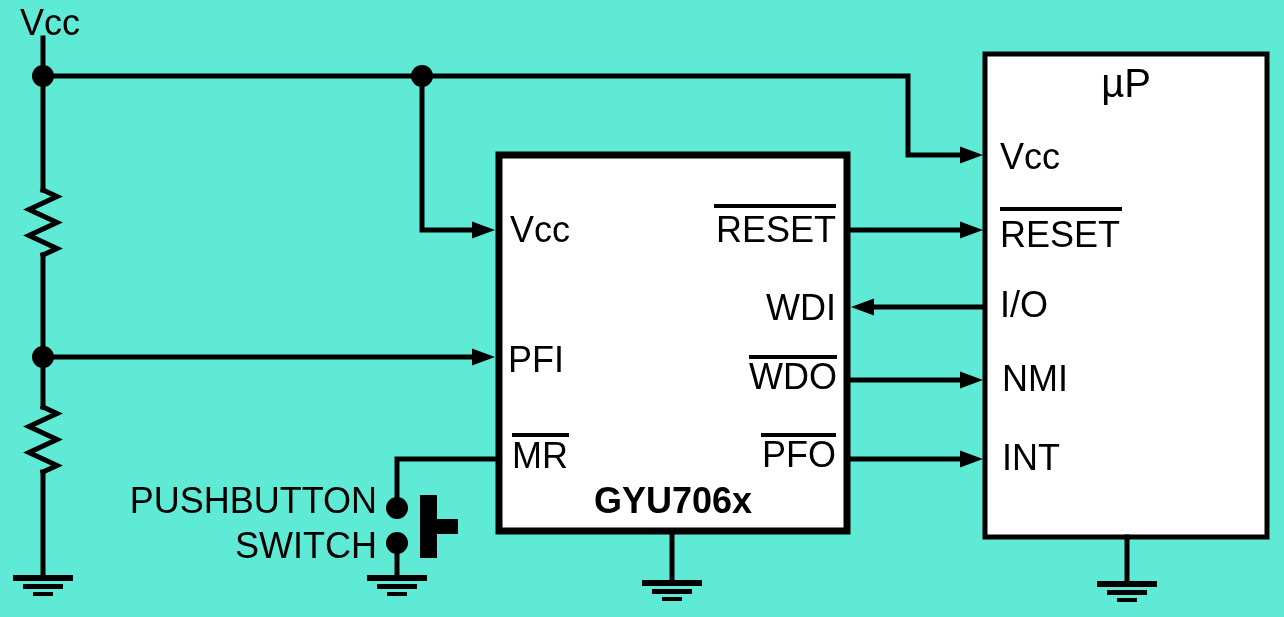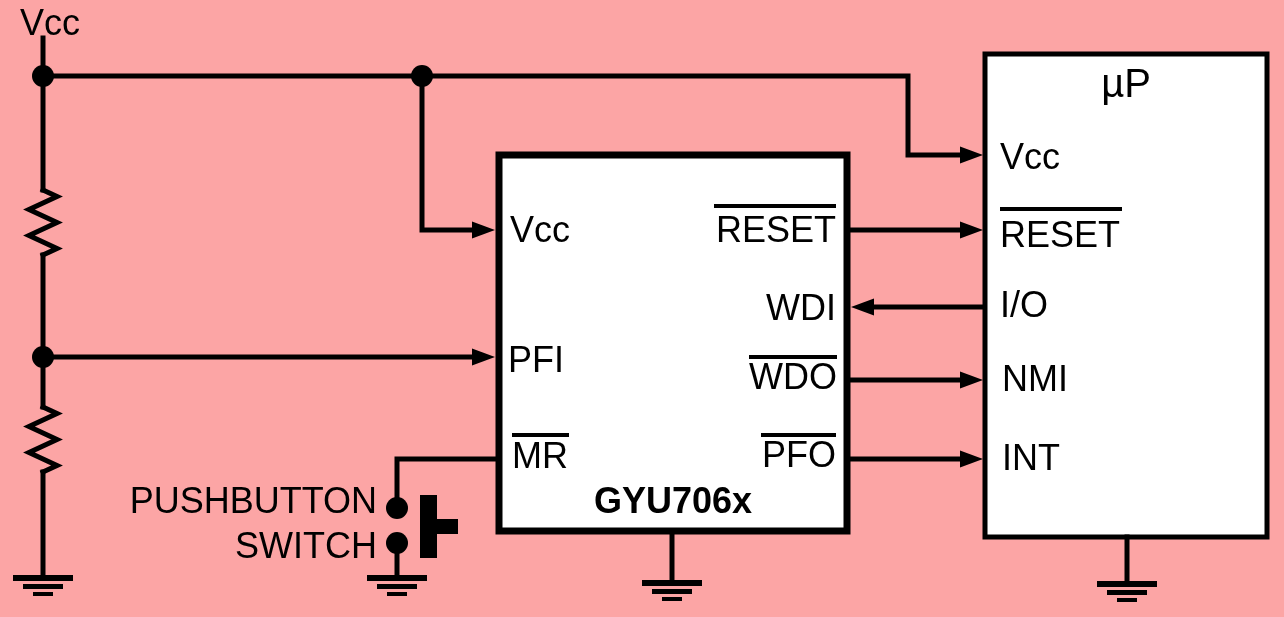--- a/index.html
+++ b/index.html
@@ -4,21 +4,21 @@
 <style>
   html, body {
     margin: 0;
     padding: 0;
     background: #ffffff;
   }
   #stage {
     position: relative;
     width: 1284px;
     height: 617px;
-    background: #fca5a5;
+    background: #5eead4;
     overflow: hidden;
   }
   svg { display: block; }
   .wire {
     stroke: #000000;
     stroke-width: 5;
     fill: none;
     stroke-linecap: square;
     stroke-linejoin: miter;
   }

